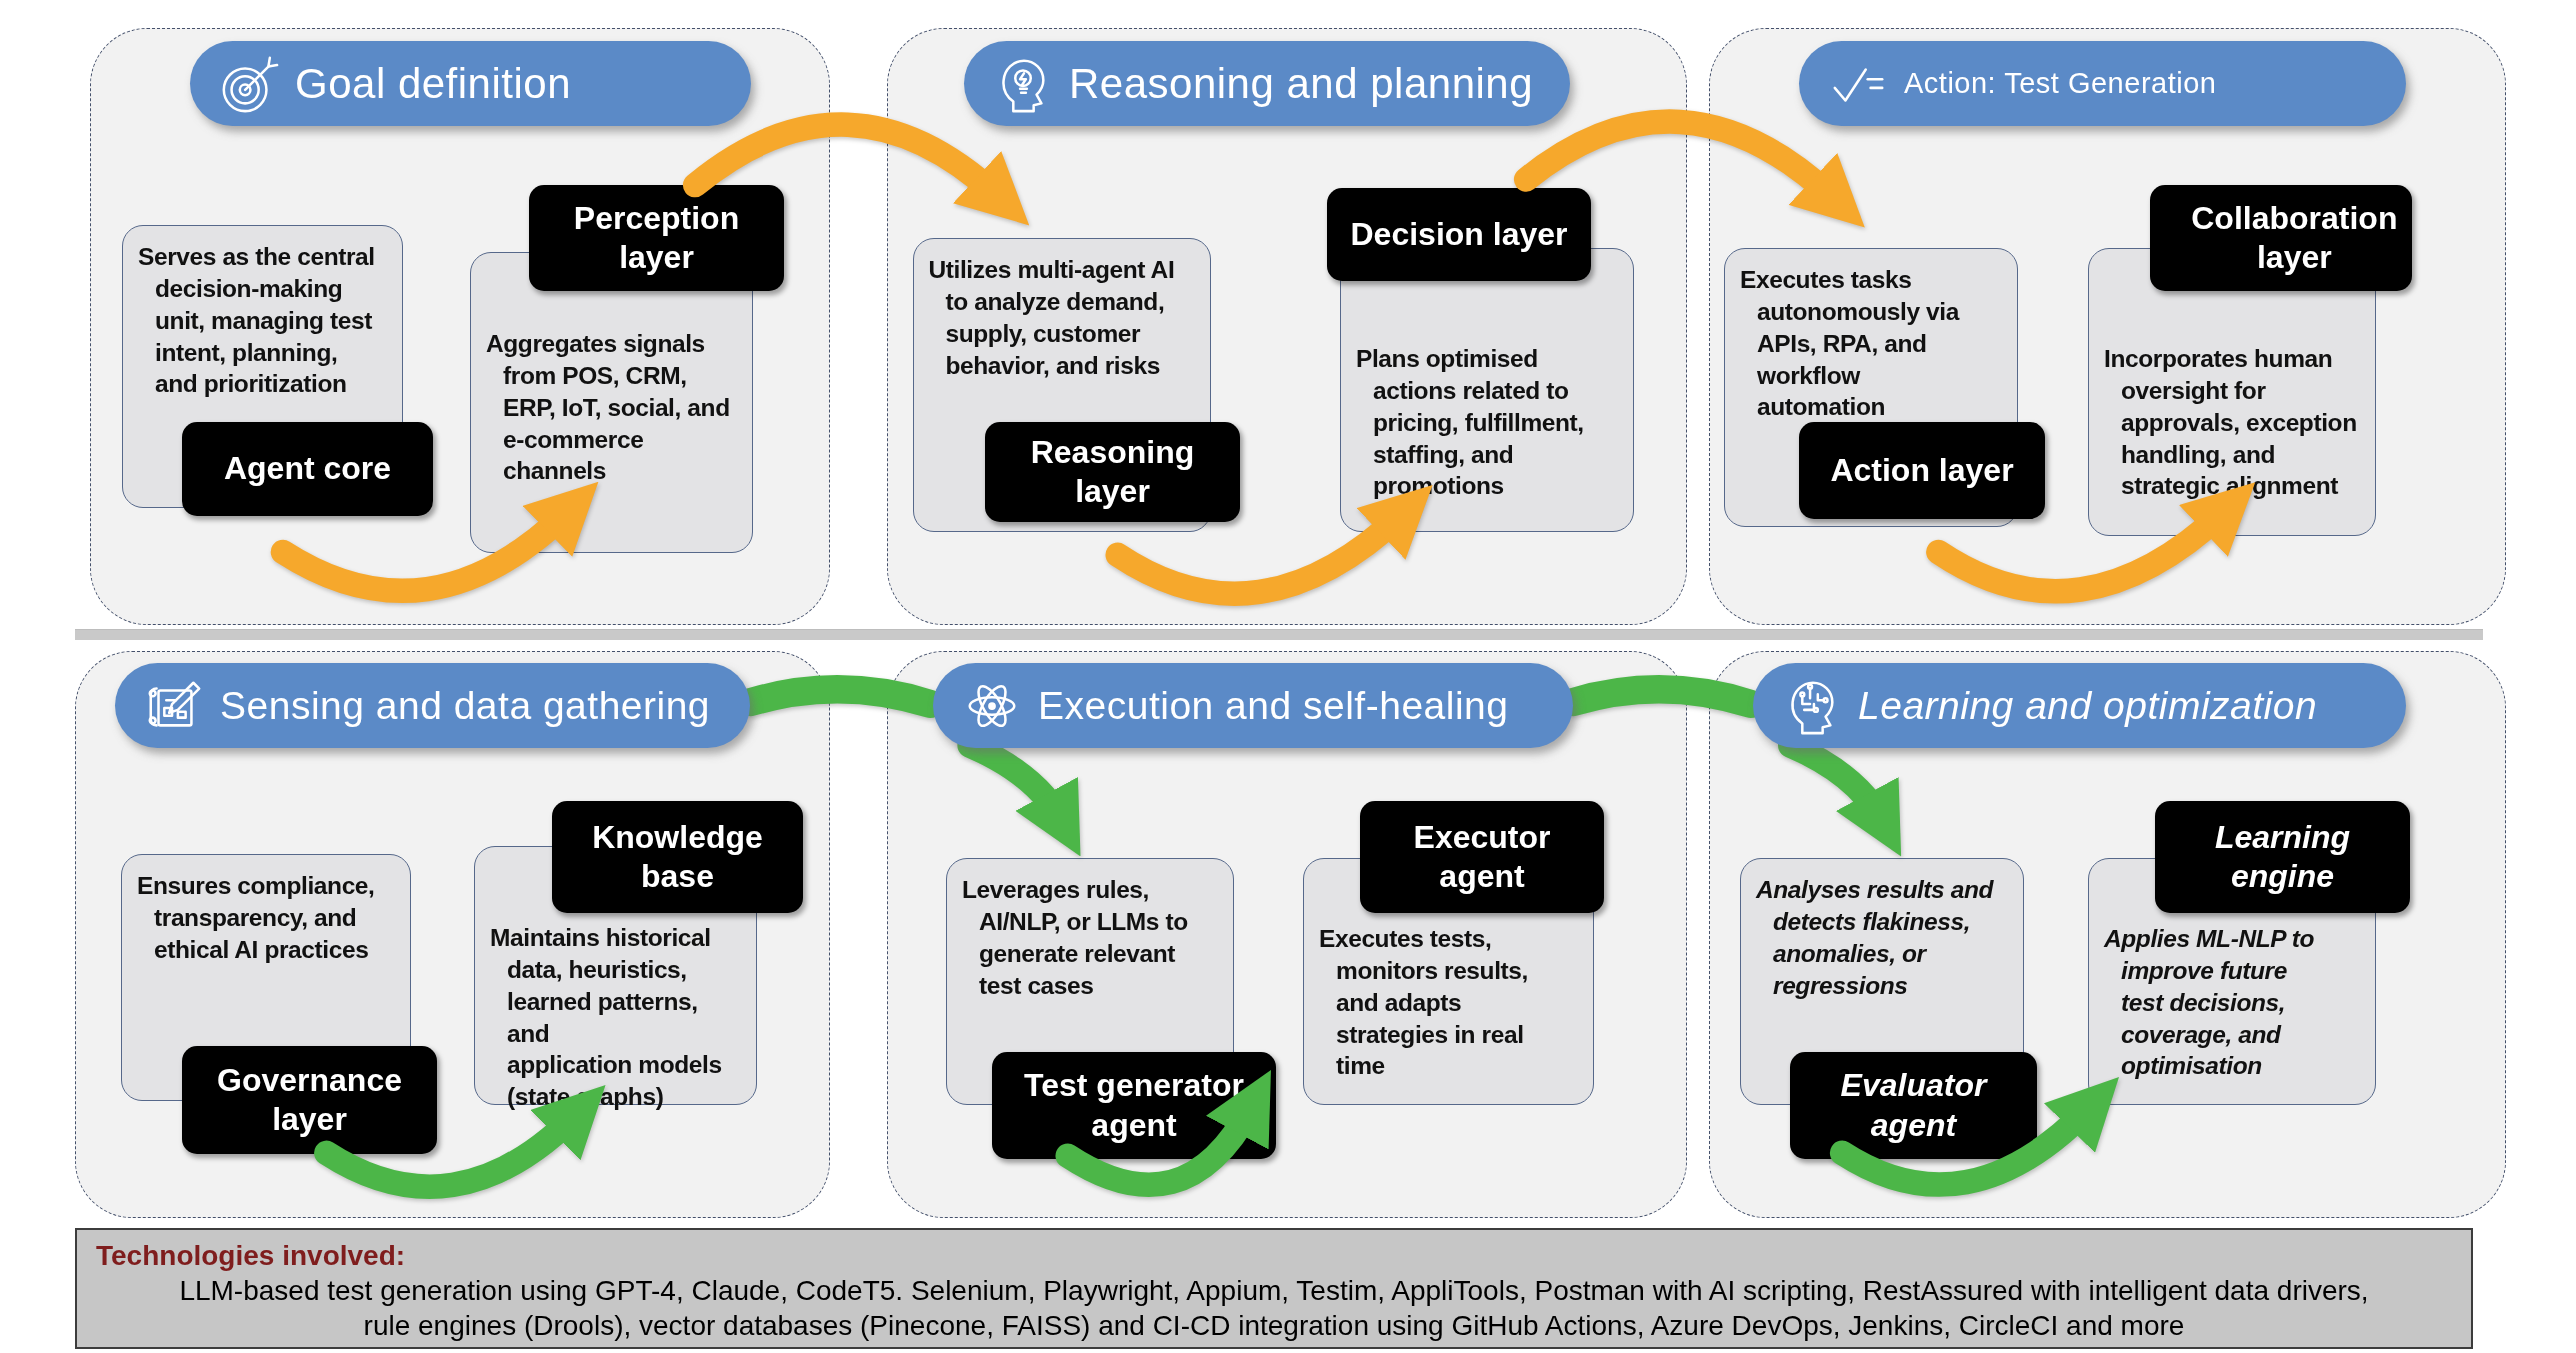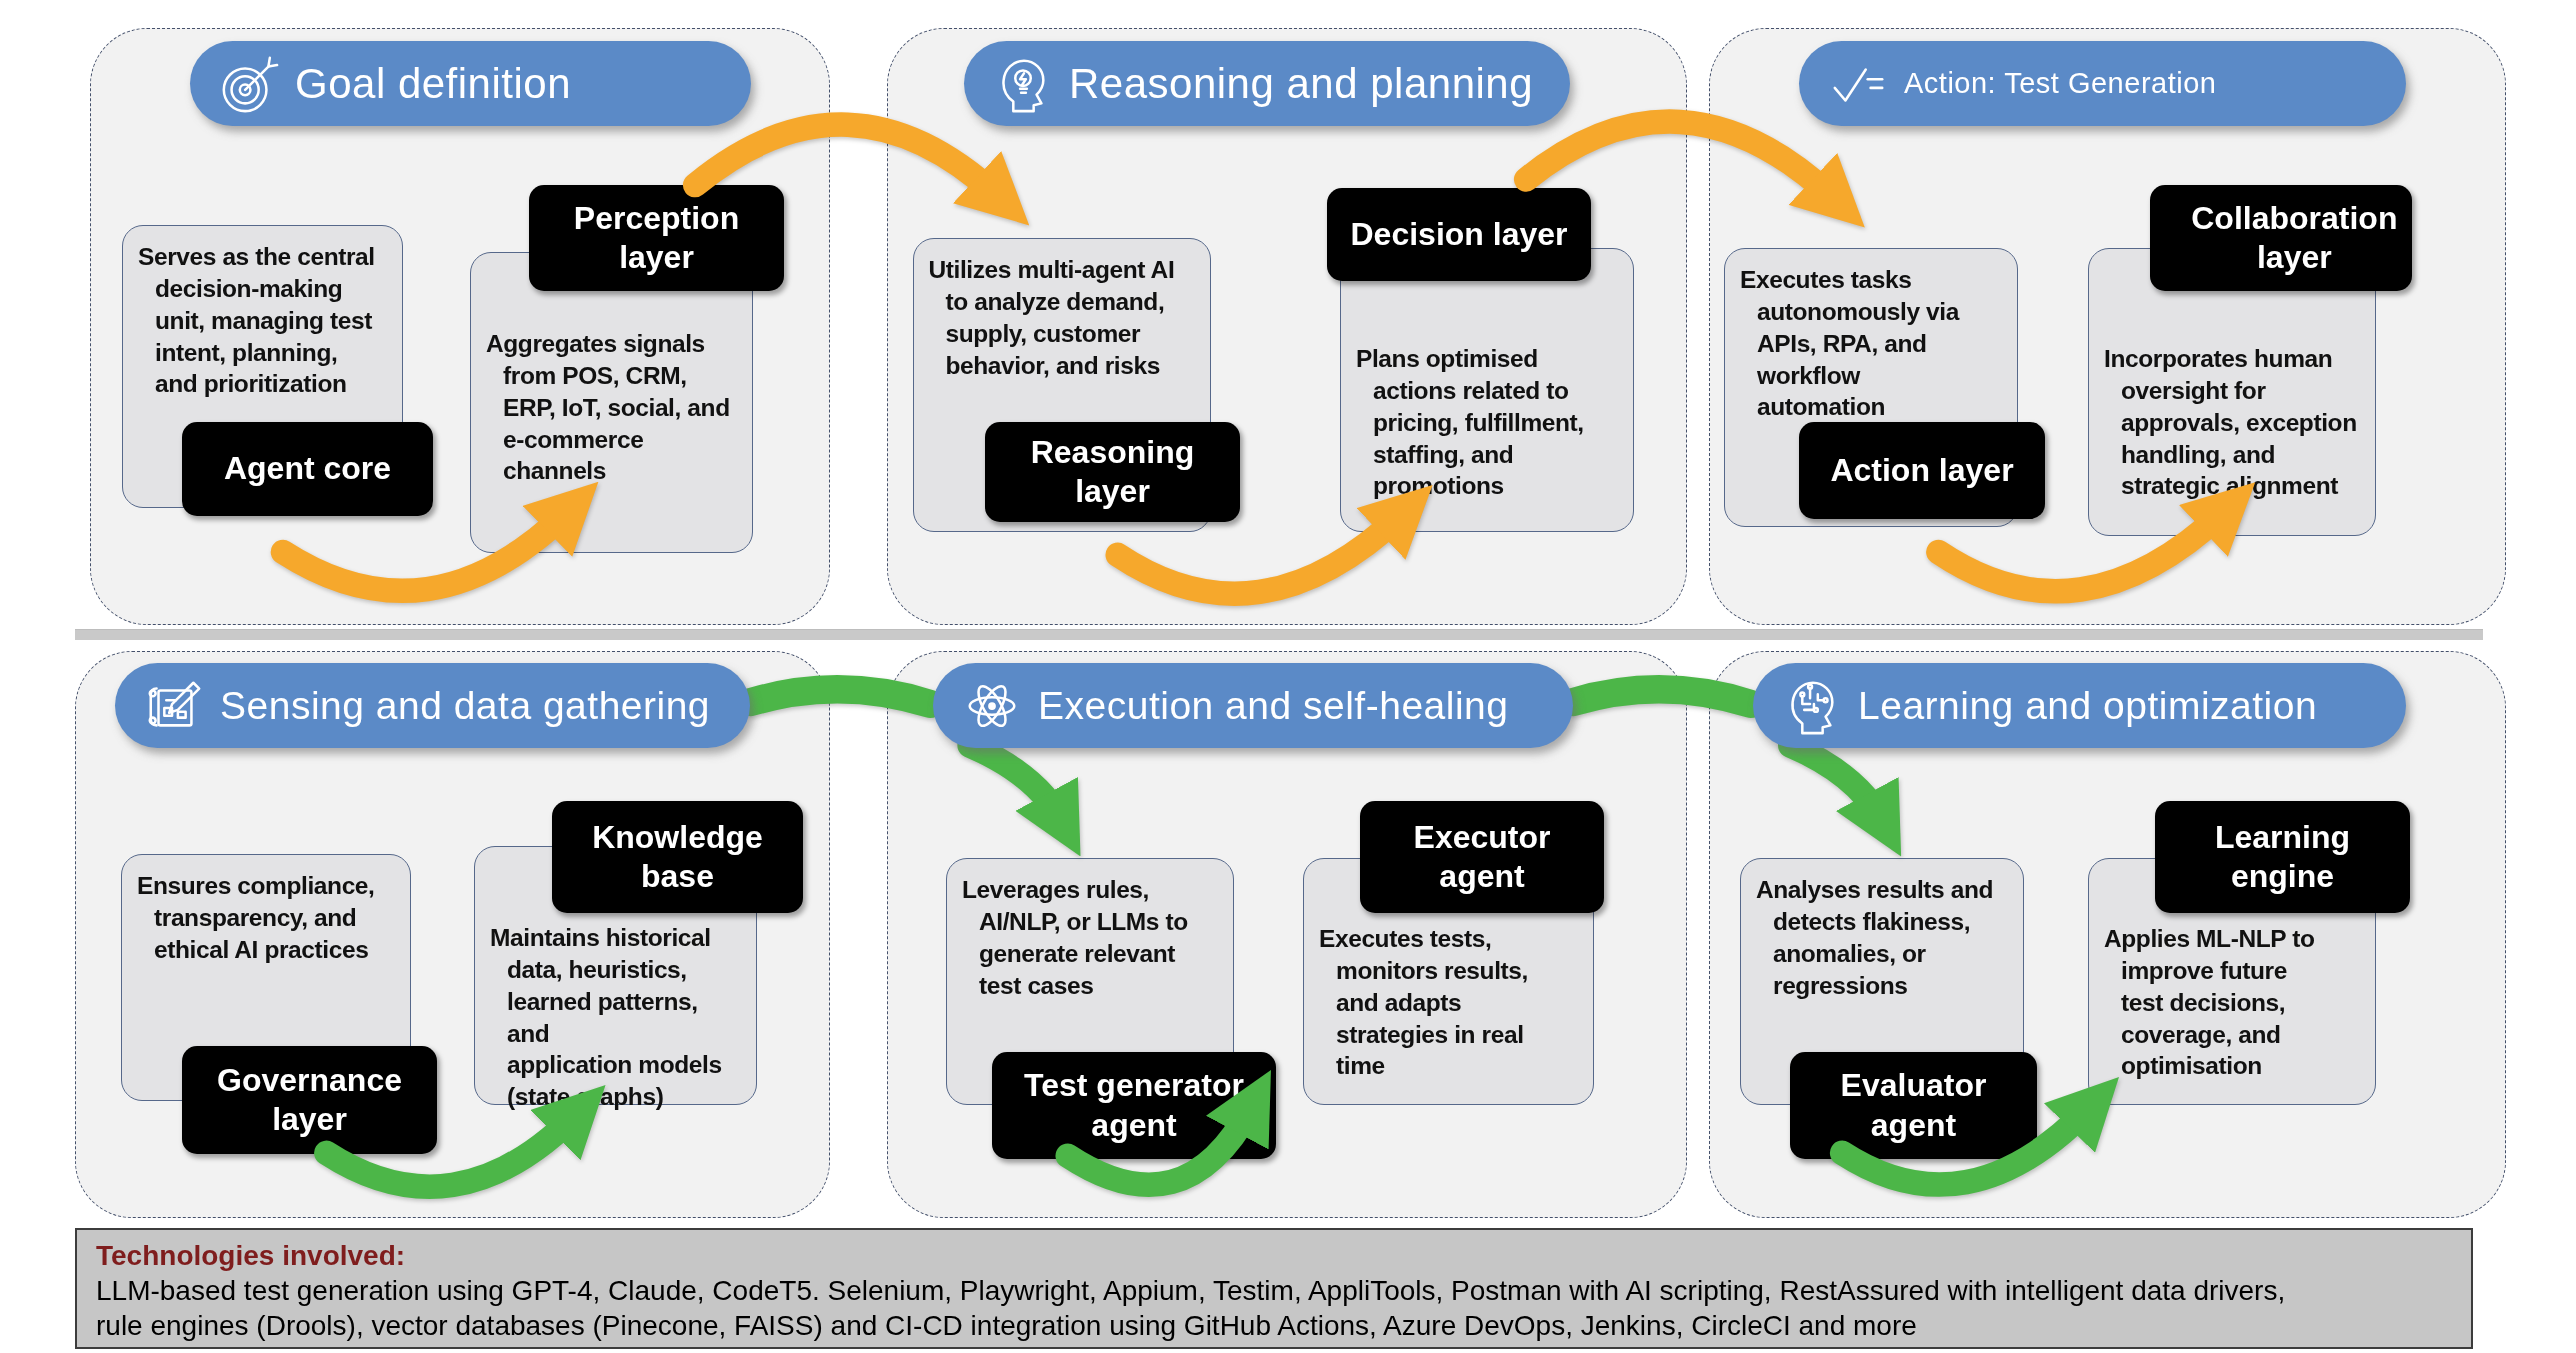--- a/index.html
+++ b/index.html
@@ -70,21 +70,21 @@
   #flow-arrows path.connector { stroke-width:30; }
 
   #technologies-bar {
     position:absolute; left:75px; top:1228px; width:2398px; height:121px;
     background:var(--tech_bg,#c6c6c6);
     border:2.8px solid #3c3c3c;
     padding:7.5px 19px;
     z-index:2;
   }
   #technologies-bar .tech-heading { font-size:28px; font-weight:bold; color:#7f1d1d; line-height:1.25; }
-  #technologies-bar .tech-body { font-size:28px; color:#000; line-height:1.25; white-space:pre-line; }
+  #technologies-bar .tech-body { font-size:28px; color:#000; line-height:1.25; white-space:pre-line;text-align:center; }
 
   .ico { stroke:#fff; fill:none; stroke-width:2.6; stroke-linecap:round; stroke-linejoin:round; }
 </style>
 </head>
 <body>
 
 <div id="canvas">
 
   <div id="row-divider"></div>
 
@@ -226,21 +226,21 @@
       <div class="txt">Executes tests,
 monitors results,
 and adapts
 strategies in real
 time</div>
     </div>
     <div class="layer-label" style="left:472px;top:149px;width:244px;height:112px;">Executor
 agent</div>
   </div>
 
-  <div class="panel row2" style="left:1709px;top:651px;width:797px;height:567px;">
+  <div class="panel row2" style="left:1709px;top:651px;width:797px;height:567px;font-style:italic;">
     <div class="pill" style="left:43px;top:11.3px;width:653px;">
       <svg class="ico" viewBox="0 0 64 64">
         <path d="M22 60 V50 C15 45 11 37 12 28 13 17 22 8 33 8 44 8 53 17 53 28 53 34 50 39 46 43 L51 52 43 54 43 60 Z"></path>
         <path d="M22 22 v8 h8 M30 14 v10 M38 20 v6 h6 M24 36 h10 v-6"></path>
         <circle cx="22" cy="20" r="2"></circle>
           <circle cx="30" cy="12" r="2"></circle>
           <circle cx="46" cy="26" r="2"></circle>
           <circle cx="36" cy="36" r="2"></circle>
       </svg>
       <span class="pill-txt">Learning and optimization</span>

